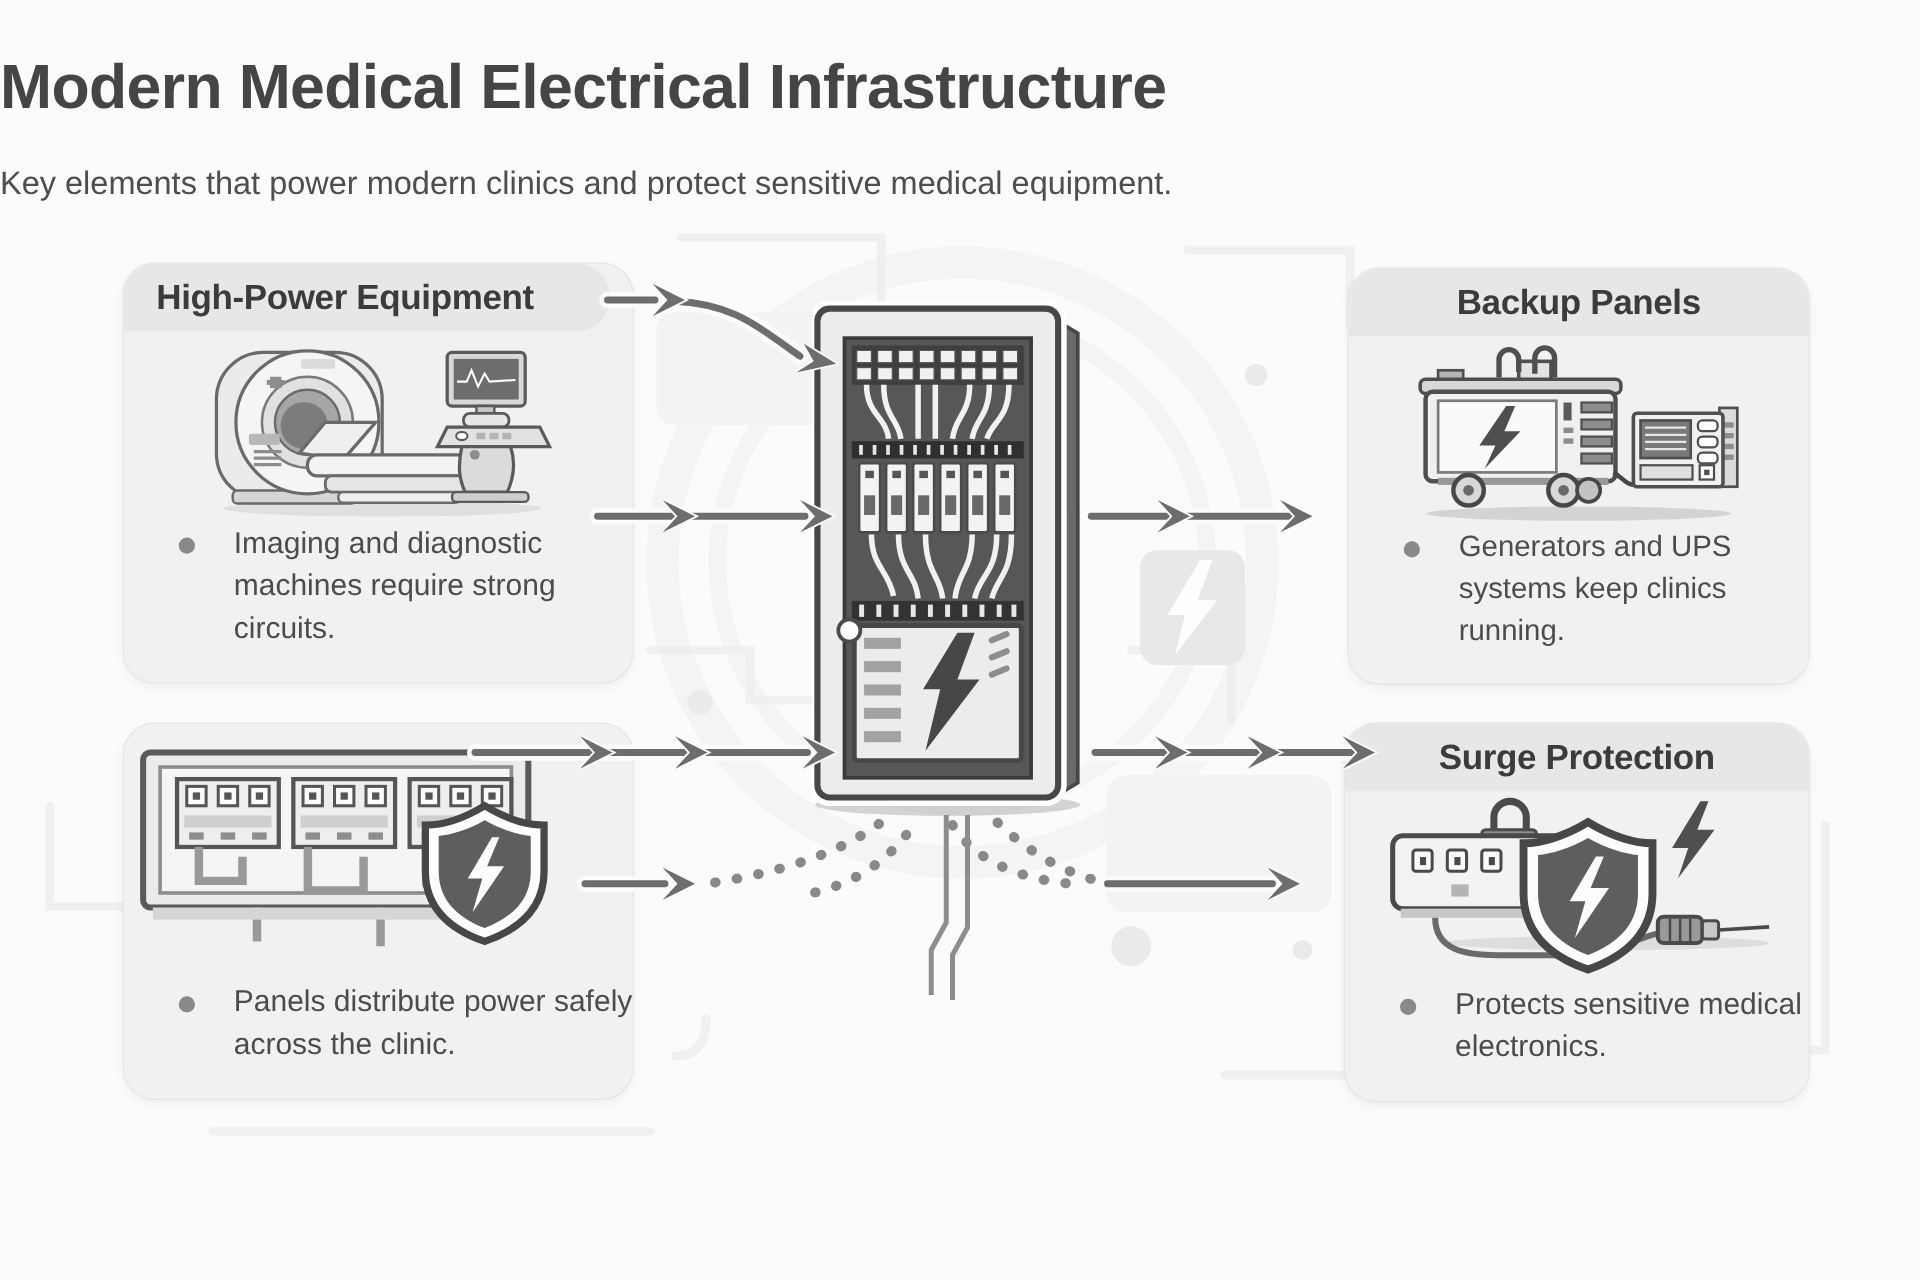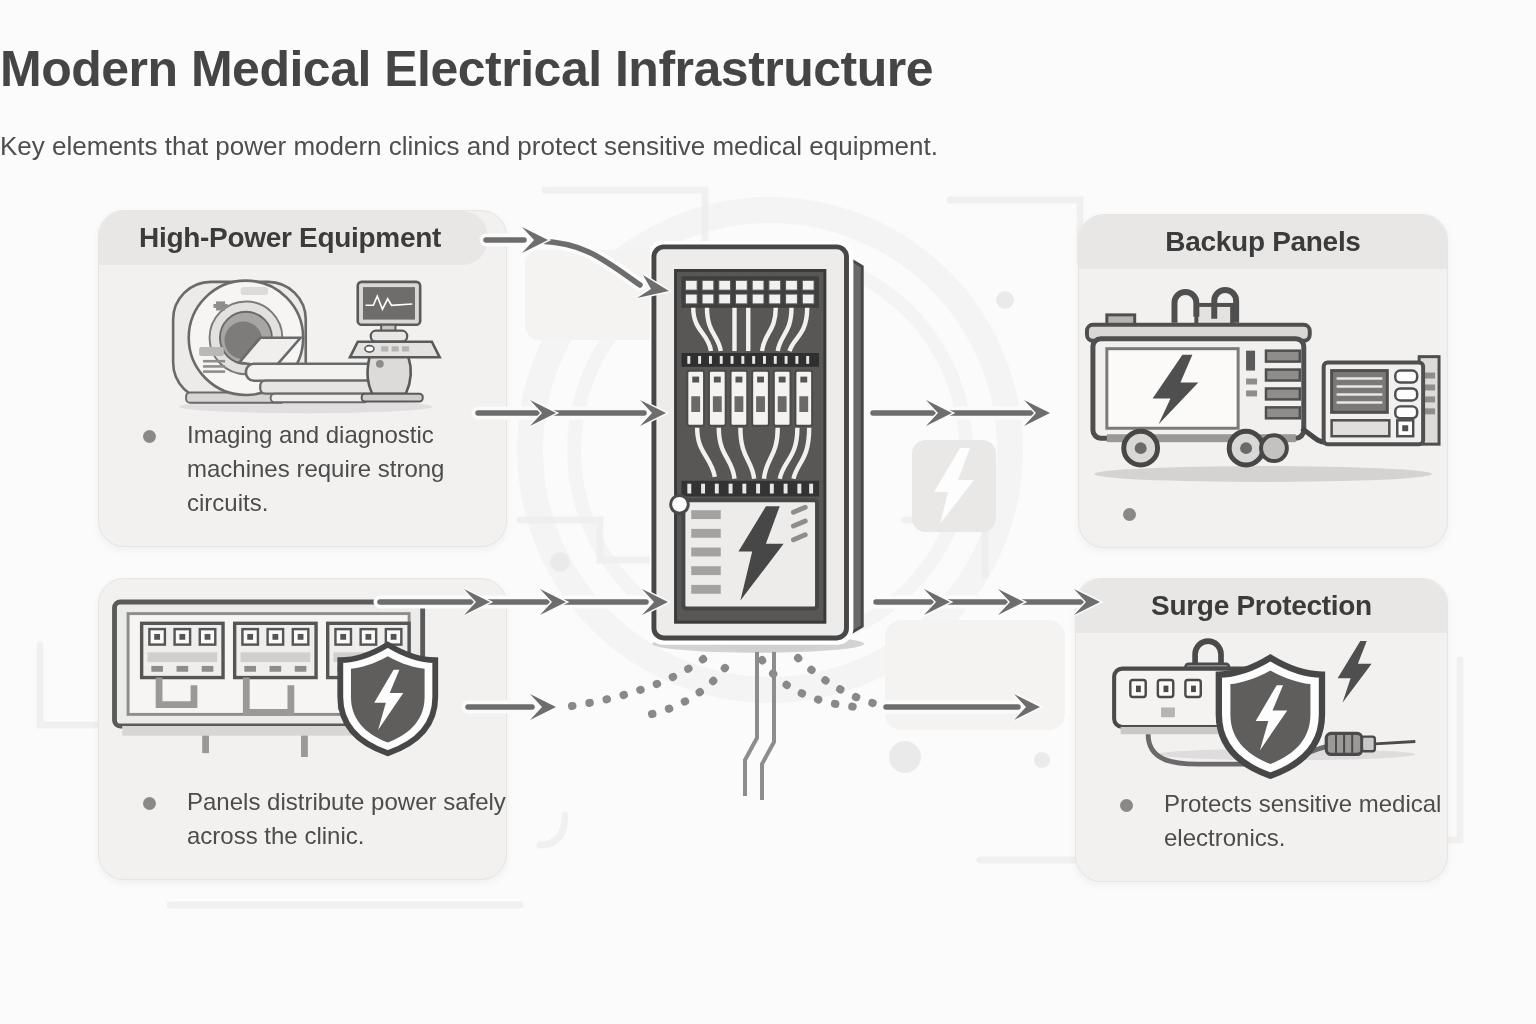--- a/index.html
+++ b/index.html
@@ -21,21 +21,21 @@
     position:absolute;z-index:2;background:#f2f1f0;border:1px solid #e6e5e4;
     border-radius:26px;box-shadow:0 3px 8px rgba(0,0,0,.05);
     display:flex;flex-direction:column;
   }
   .band{
     background:#e8e7e6;height:54px;display:flex;align-items:center;
     border-radius:26px 26px 26px 0;
   }
   .band.full{width:100%;border-radius:26px 26px 0 0;justify-content:center;}
   .band-text{font-size:28px;font-weight:bold;color:#3b3b3b;letter-spacing:-0.3px;}
-  .band.left-align .band-text{padding-left:40px;}
+  .band.left-align .band-text{padding-left:26px;}
   .illus{position:relative;flex:1;}
   .illus svg{position:absolute;left:0;top:0;width:100%;height:100%;}
   .bullet{display:flex;gap:31px;padding:0 0 26px 44px;}
   .dot{width:13px;height:13px;border-radius:50%;background:#8a8988;margin-top:12px;flex:none;}
   .btext{font-size:24px;line-height:1.42;color:#4c4c4c;}
   #card-high-power{left:98px;top:210px;width:407px;height:335px;}
   #card-high-power .band{width:389px;}
   #card-backup-power{left:1078px;top:214px;width:368px;height:332px;}
   #card-electrical-panels{left:98px;top:578px;width:407px;height:300px;}
   #card-electrical-panels .band{width:302px;}
@@ -206,20 +206,21 @@
             <rect x="318" y="130" width="22" height="12" rx="5"></rect>
           </g>
         <rect x="254" y="144" width="58" height="16" fill="#e0dfde" stroke="#4f4f4f" stroke-width="2.5"></rect>
         <rect x="320" y="144" width="16" height="16" fill="#ffffff" stroke="#4f4f4f" stroke-width="2.5"></rect>
           <rect x="325" y="149" width="6" height="6" fill="#4f4f4f"></rect>
       </g>
     </svg>
   </div>
   <div class="bullet">
     <span class="dot"></span>
+    <span class="btext">Generators and UPS systems keep clinics running.</span>
   </div>
 </div>
 
 <div class="card" id="card-electrical-panels">
   <div class="illus">
     <svg viewBox="0 0 420 185" preserveAspectRatio="xMidYMid meet">
       <g>
         <rect x="16" y="10" width="318" height="128" rx="6" fill="#eceBea" fill-opacity="1" stroke="#5a5a5a" stroke-width="5"></rect>
         <rect x="30" y="22" width="290" height="104" fill="#f6f5f4" stroke="#8e8d8c" stroke-width="3"></rect>
         <g>

